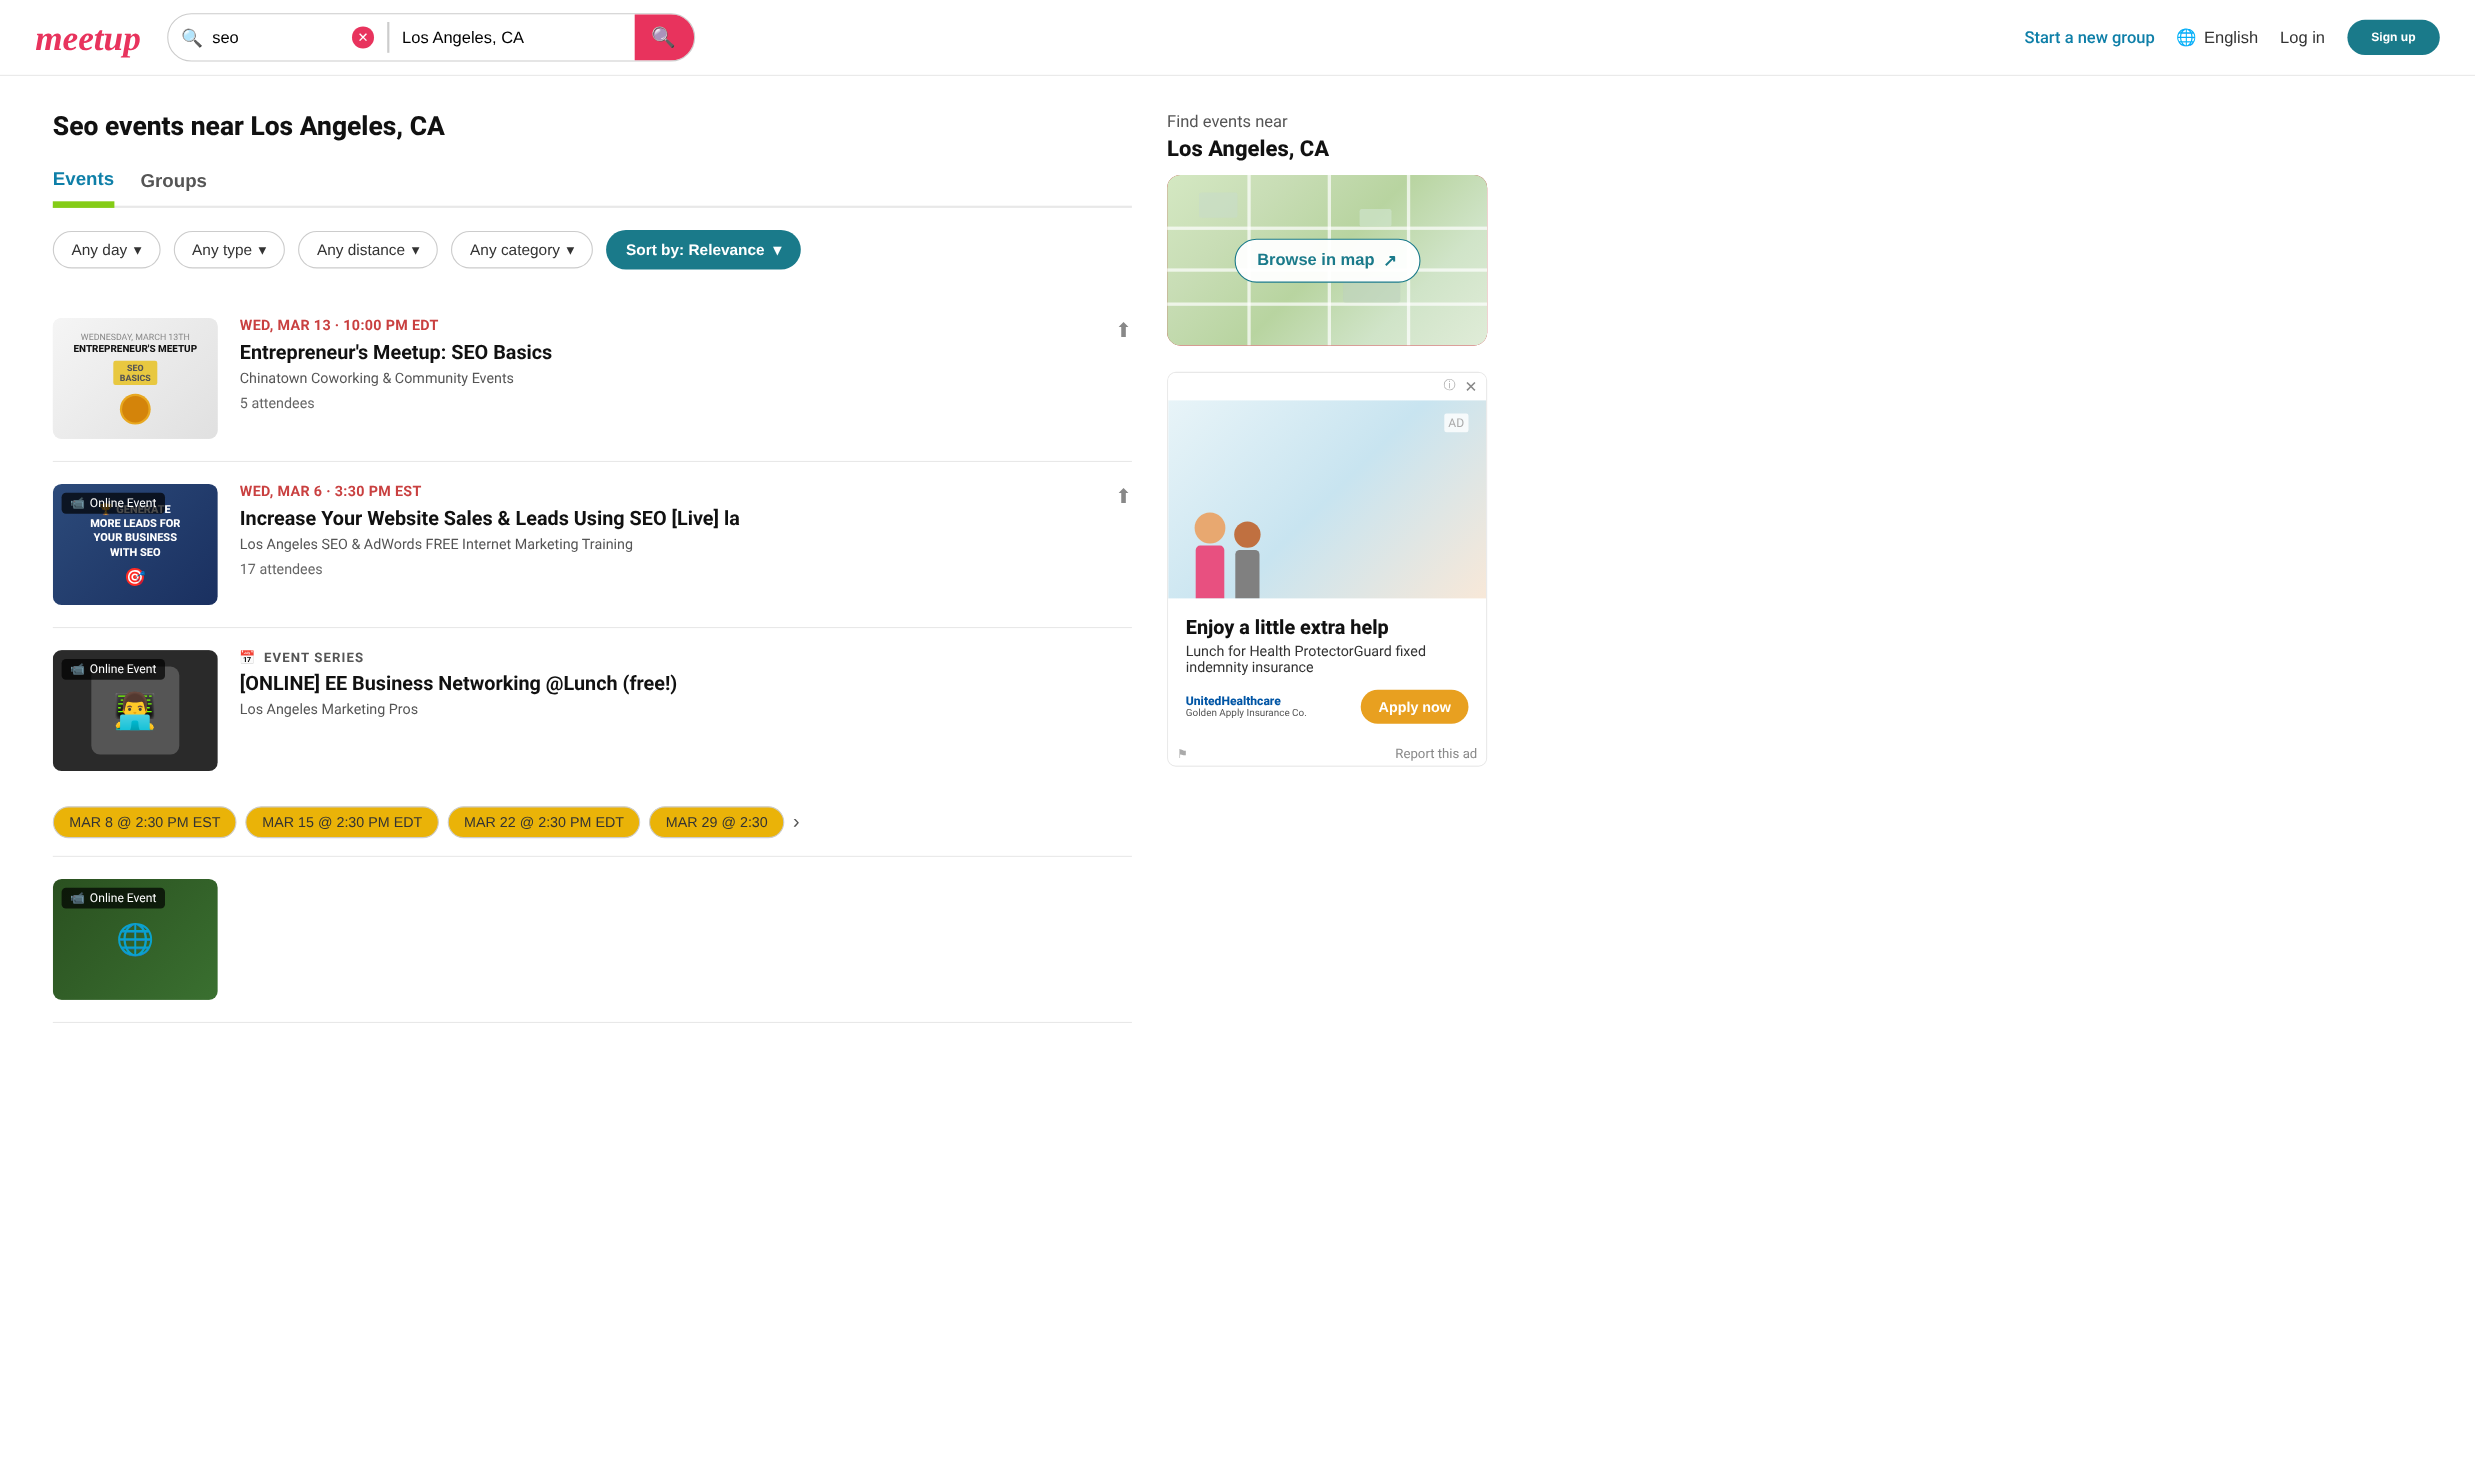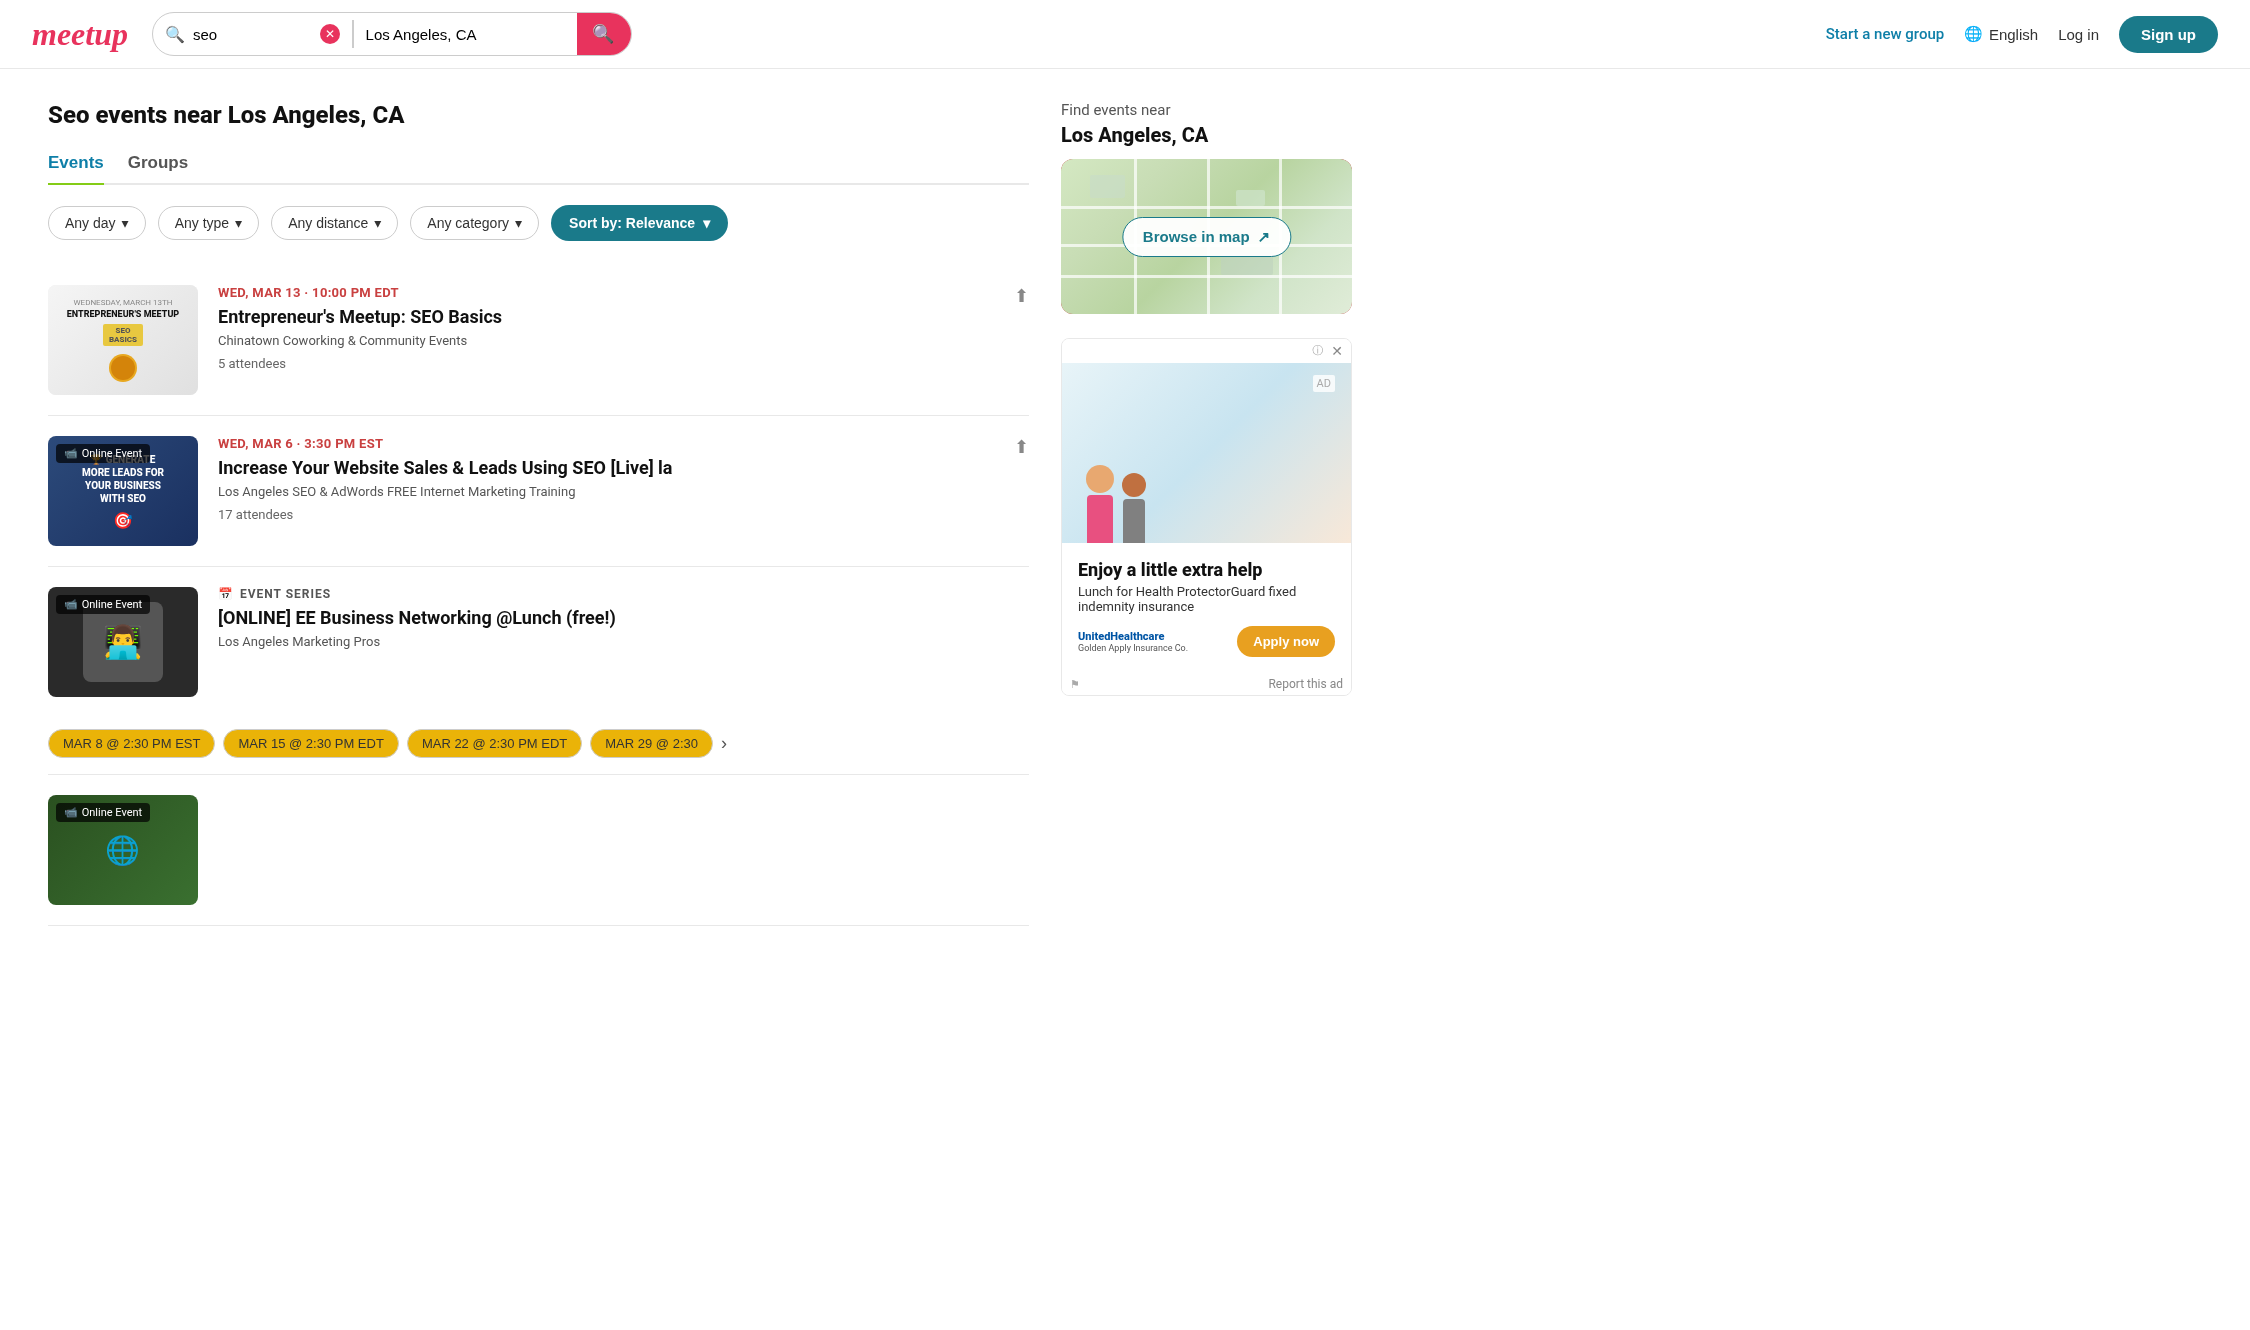--- a/index.html
+++ b/index.html
@@ -119,21 +119,21 @@
       font-size: 15px;
       color: #333;
       font-weight: 500;
     }
     .signup-btn {
       background: #1a7a8a;
       color: white;
       border: none;
       border-radius: 50px;
       padding: 10px 22px;
-      font-size: 15px;
+      font-size: 11px;
       font-weight: 600;
       cursor: pointer;
     }
 
     
     .main {
       display: flex;
       padding: 32px 48px;
       gap: 32px;
       max-width: 1400px;
@@ -158,21 +158,21 @@
       font-size: 17px;
       font-weight: 600;
       padding-bottom: 10px;
       cursor: pointer;
       color: #555;
       border: none;
       background: none;
     }
     .tab.active {
       color: #0e7fa8;
-      border-bottom: 2px solid #84cc16;
+      border-bottom: 6px solid #84cc16;
       margin-bottom: -2px;
     }
     .filters {
       display: flex;
       gap: 12px;
       margin-bottom: 24px;
       flex-wrap: wrap;
       align-items: center;
     }
     .filter-btn {

